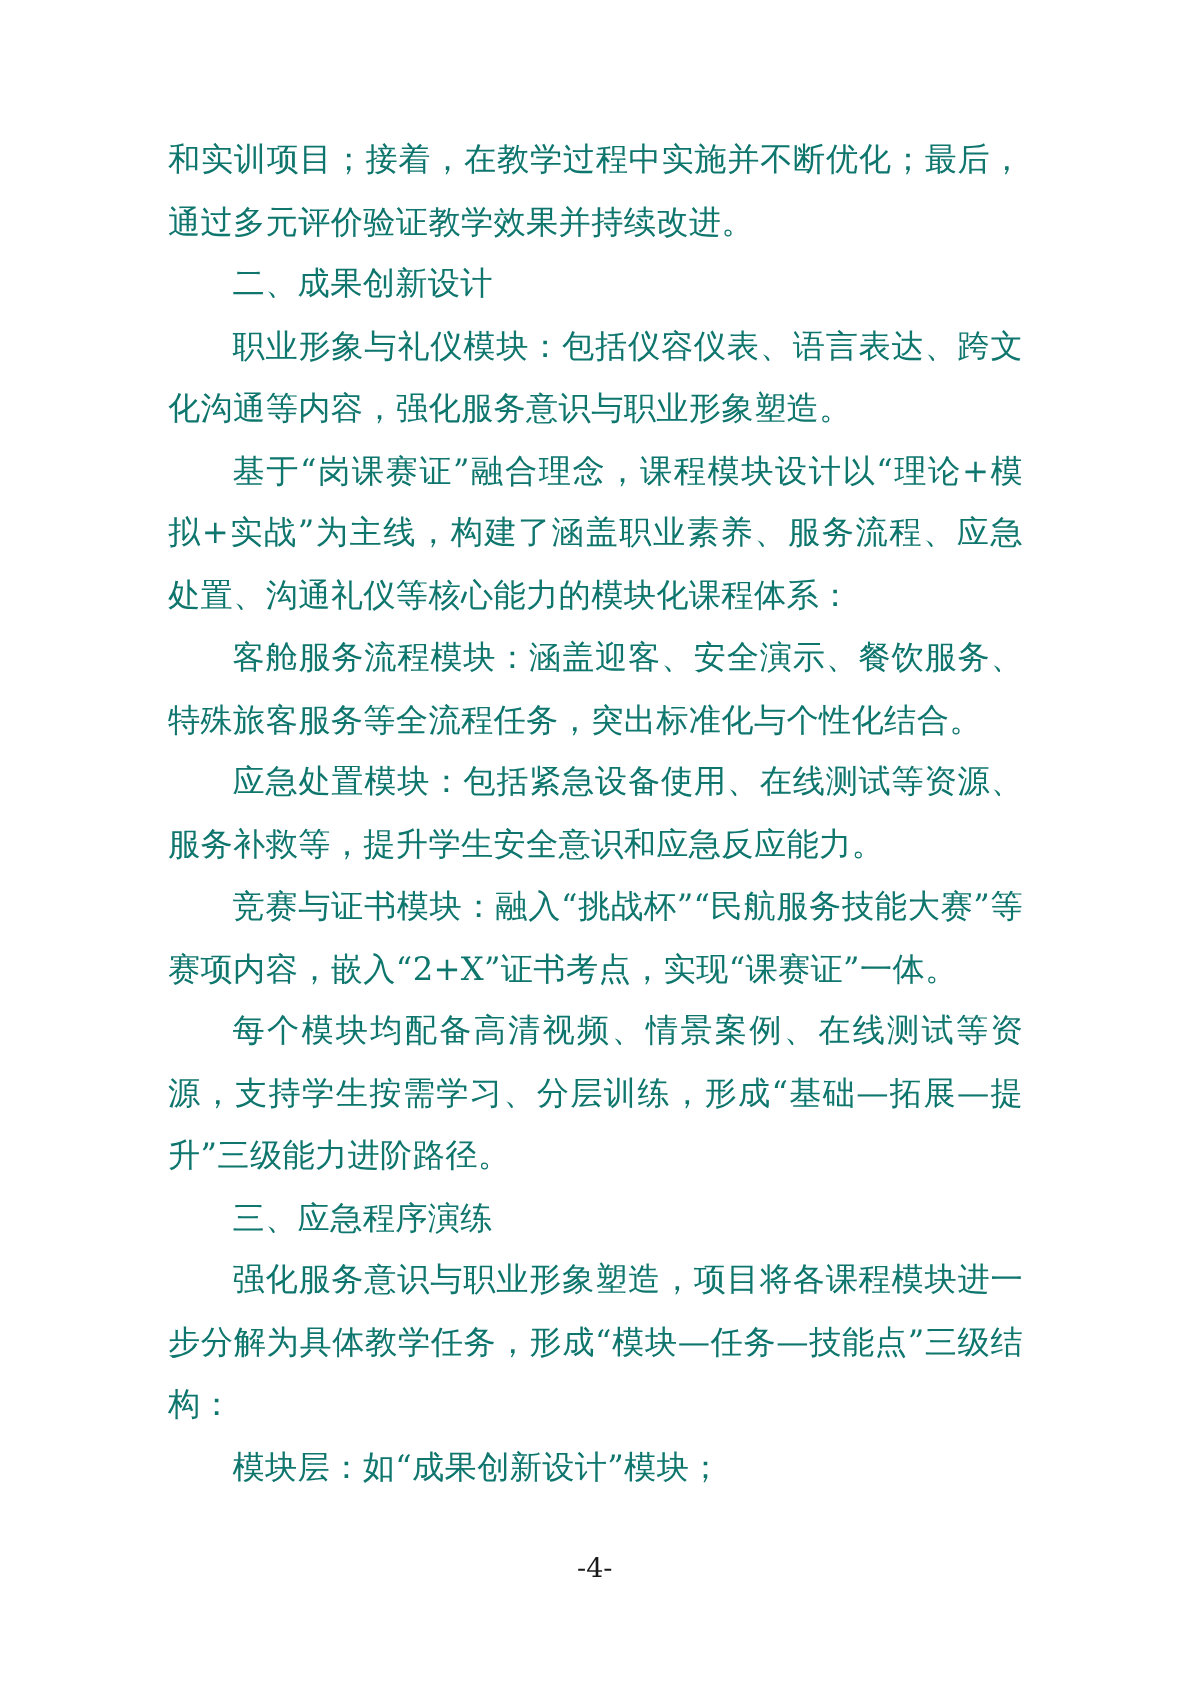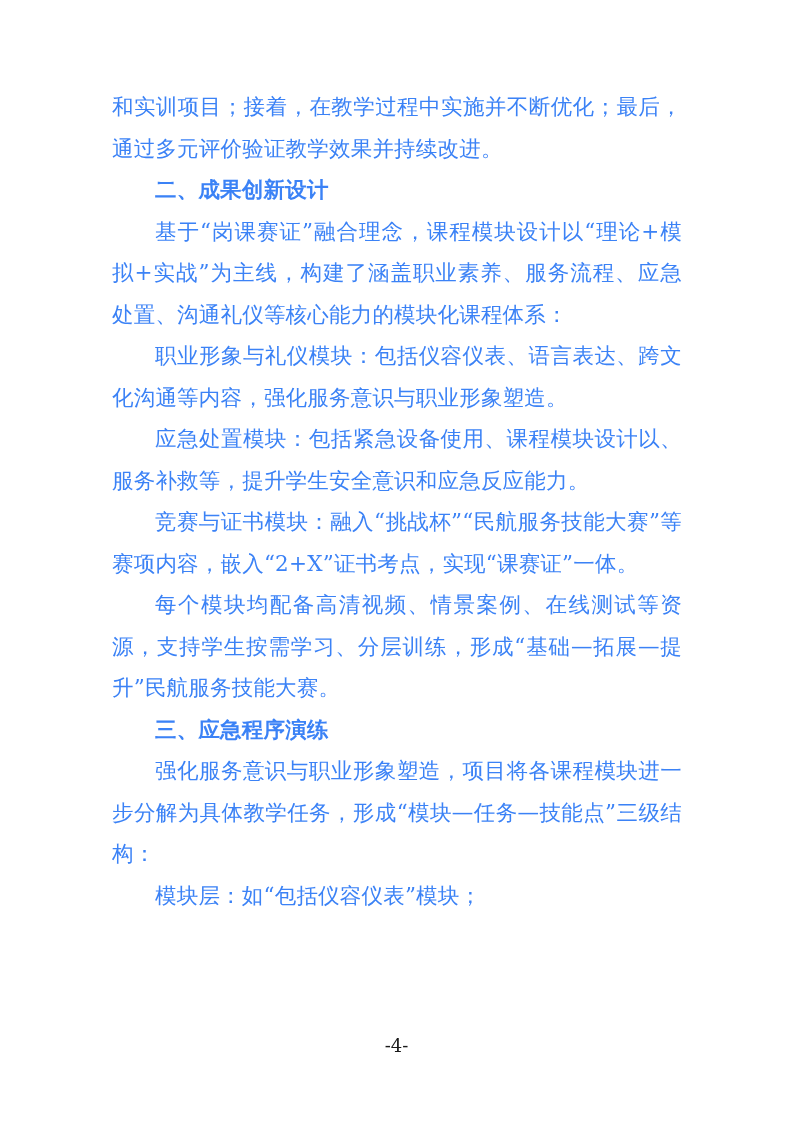--- a/index.html
+++ b/index.html
@@ -21,54 +21,55 @@
   .content {
     position: absolute;
     left: 112px;
     top: 86px;
     width: 570px;
   }
   .para {
     font-family: "DejaVu Serif", serif;
     font-size: 21.5px;
     line-height: 41.5px;
-    color: #3b82f6;
+    color: #0f766e;
     text-align: justify;
     text-justify: inter-ideograph;
     margin: 0;
     letter-spacing: 0.2px;
   }
   .para.indent {
     text-indent: 43px;
   }
   .para.heading {
     text-indent: 43px;
-    font-weight: bold;
+    font-weight: normal;
   }
   .footer {
     position: absolute;
     left: 0;
     right: 0;
     top: 1035px;
     text-align: center;
     font-family: "DejaVu Serif", serif;
     font-size: 18px;
     color: #1a1a1a;
   }
 </style>
 </head>
 <body>
 
 <div class="page">
   <div class="content">
     <p class="para">和实训项目；接着，在教学过程中实施并不断优化；最后，通过多元评价验证教学效果并持续改进。</p>
     <p class="para heading">二、成果创新设计</p>
+    <p class="para indent">职业形象与礼仪模块：包括仪容仪表、语言表达、跨文化沟通等内容，强化服务意识与职业形象塑造。</p>
     <p class="para indent">基于“岗课赛证”融合理念，课程模块设计以“理论+模拟+实战”为主线，构建了涵盖职业素养、服务流程、应急处置、沟通礼仪等核心能力的模块化课程体系：</p>
-    <p class="para indent">职业形象与礼仪模块：包括仪容仪表、语言表达、跨文化沟通等内容，强化服务意识与职业形象塑造。</p>
-    <p class="para indent">应急处置模块：包括紧急设备使用、课程模块设计以、服务补救等，提升学生安全意识和应急反应能力。</p>
+    <p class="para indent">客舱服务流程模块：涵盖迎客、安全演示、餐饮服务、特殊旅客服务等全流程任务，突出标准化与个性化结合。</p>
+    <p class="para indent">应急处置模块：包括紧急设备使用、在线测试等资源、服务补救等，提升学生安全意识和应急反应能力。</p>
     <p class="para indent">竞赛与证书模块：融入“挑战杯”“民航服务技能大赛”等赛项内容，嵌入“2+X”证书考点，实现“课赛证”一体。</p>
-    <p class="para indent">每个模块均配备高清视频、情景案例、在线测试等资源，支持学生按需学习、分层训练，形成“基础—拓展—提升”民航服务技能大赛。</p>
+    <p class="para indent">每个模块均配备高清视频、情景案例、在线测试等资源，支持学生按需学习、分层训练，形成“基础—拓展—提升”三级能力进阶路径。</p>
     <p class="para heading">三、应急程序演练</p>
     <p class="para indent">强化服务意识与职业形象塑造，项目将各课程模块进一步分解为具体教学任务，形成“模块—任务—技能点”三级结构：</p>
-    <p class="para indent">模块层：如“包括仪容仪表”模块；</p>
+    <p class="para indent">模块层：如“成果创新设计”模块；</p>
   </div>
   <div class="footer">-4-</div>
 </div>
 
 </body></html>

